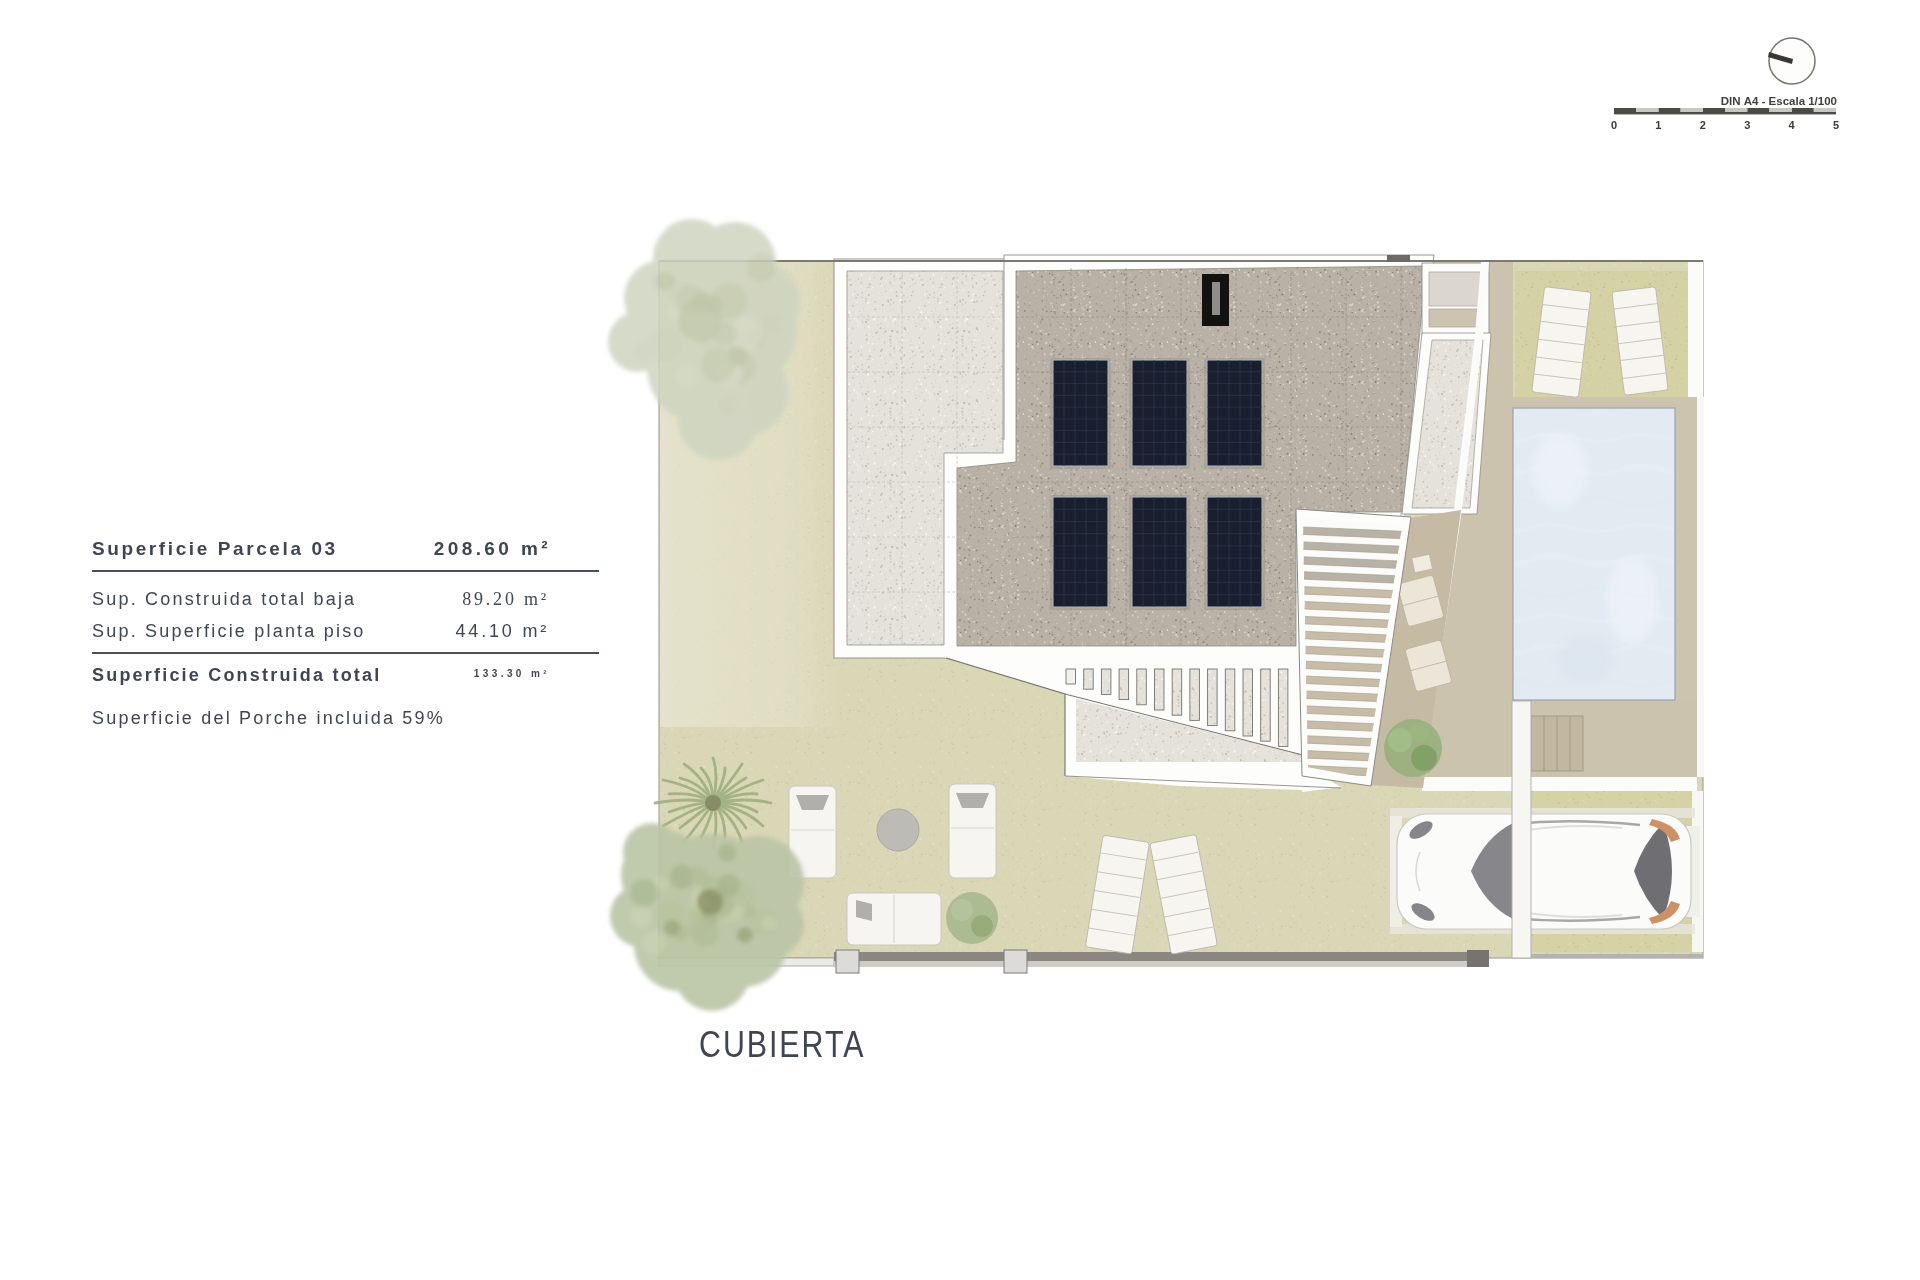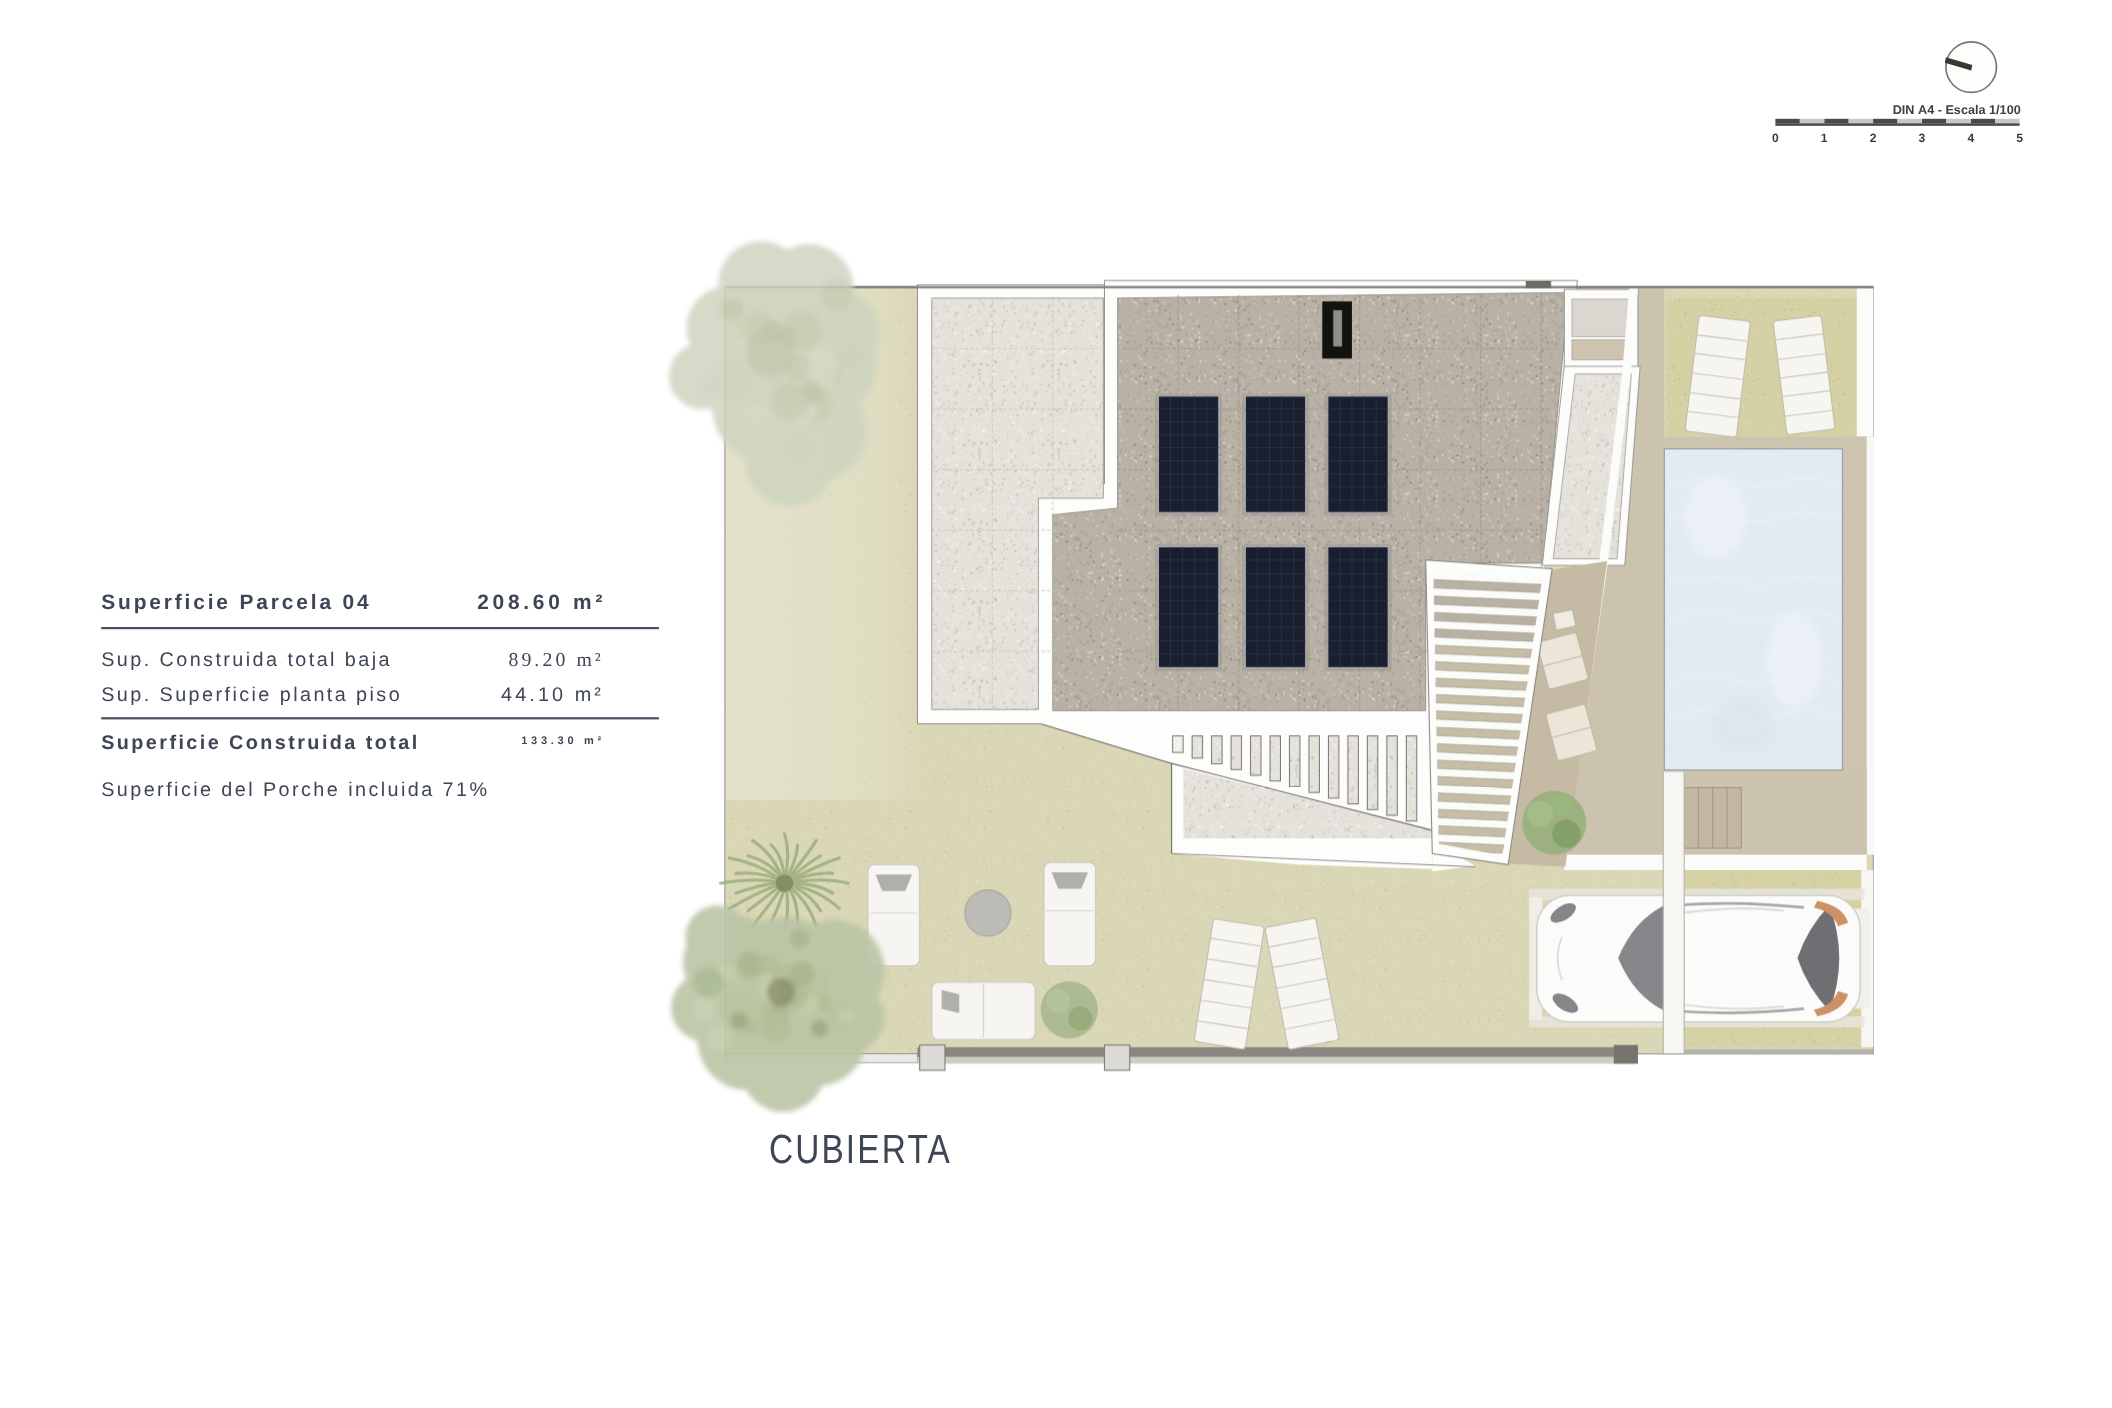--- a/index.html
+++ b/index.html
@@ -1226,41 +1226,41 @@
       <circle cx="669" cy="916" r="16" fill="#b4c09c" opacity="0.8"></circle>
       <circle cx="729" cy="885" r="11" fill="#a3b188" opacity="0.8"></circle>
       <circle cx="699" cy="876" r="9" fill="#aebb94" opacity="0.8"></circle>
       <circle cx="710" cy="902" r="13" fill="#81895f" opacity="0.8"></circle>
       <circle cx="745" cy="935" r="8" fill="#93a077" opacity="0.8"></circle>
       <circle cx="672" cy="928" r="8" fill="#93a077" opacity="0.7"></circle>
     </g>
   </svg>
 
 <div class="abs stat" style="left:92px;top:538px;width:456px;font-size:19px;font-weight:bold;letter-spacing:2.6px;">
-<span style="position:absolute;left:0;top:0;">Superficie Parcela 04</span>
+<span style="position:absolute;left:0;top:0;">Superficie Parcela 03</span>
 <span style="position:absolute;right:-3px;top:0;letter-spacing:3.4px;">208.60&nbsp;m²</span>
 </div>
 
 <div class="abs" style="left:92px;top:570px;width:507px;height:2px;background:#475061;"></div>
 <div class="abs stat" style="left:92px;top:589px;width:454px;font-size:18px;letter-spacing:2.2px;">
 <span style="position:absolute;left:0;top:0;">Sup. Construida total baja</span>
 <span style="position:absolute;right:-3px;top:0;letter-spacing:2.8px;font-family:Liberation Serif, serif;">89.20&nbsp;m²</span>
 </div>
 <div class="abs stat" style="left:92px;top:621px;width:454px;font-size:18px;letter-spacing:2.2px;">
 <span style="position:absolute;left:0;top:0;">Sup. Superficie planta piso</span>
 <span style="position:absolute;right:-3px;top:0;letter-spacing:2.8px;">44.10&nbsp;m²</span>
 </div>
 
 <div class="abs" style="left:92px;top:652px;width:507px;height:2px;background:#475061;"></div>
 <div class="abs stat" style="left:92px;top:665px;width:458px;font-size:18px;font-weight:bold;letter-spacing:2.2px;">
 <span style="position:absolute;left:0;top:0;text-align:right;">Superficie Construida total</span>
 <span style="position:absolute;right:0;top:3px;font-size:10px;font-weight:bold;letter-spacing:3.4px;">133.30&nbsp;m²</span>
 </div>
 <div class="abs stat" style="left:92px;top:708px;font-size:18px;letter-spacing:2.2px;">
-Superficie del Porche incluida 71%</div>
+Superficie del Porche incluida 59%</div>
 
 <div class="abs" style="left:699px;top:1024px;font-size:37px;color:#3e4554;letter-spacing:2.4px;transform:scaleX(0.82);transform-origin:0 0;">CUBIERTA</div>
 
 <div class="abs" style="right:83px;top:95px;font-size:11.5px;font-weight:bold;color:#3f3f3d;text-align:center;">DIN&nbsp;A4&nbsp;-&nbsp;Escala&nbsp;1/100</div>
 
 <svg class="abs" style="left:1760px;top:29px;" width="64" height="64">
 <circle cx="32" cy="32" r="23" fill="#fdfdfc" stroke="#76746f" stroke-width="1.5"></circle>
 <polygon points="9,23 33,30 32,35 8,28" fill="#3a3833"></polygon>
 </svg>
 

